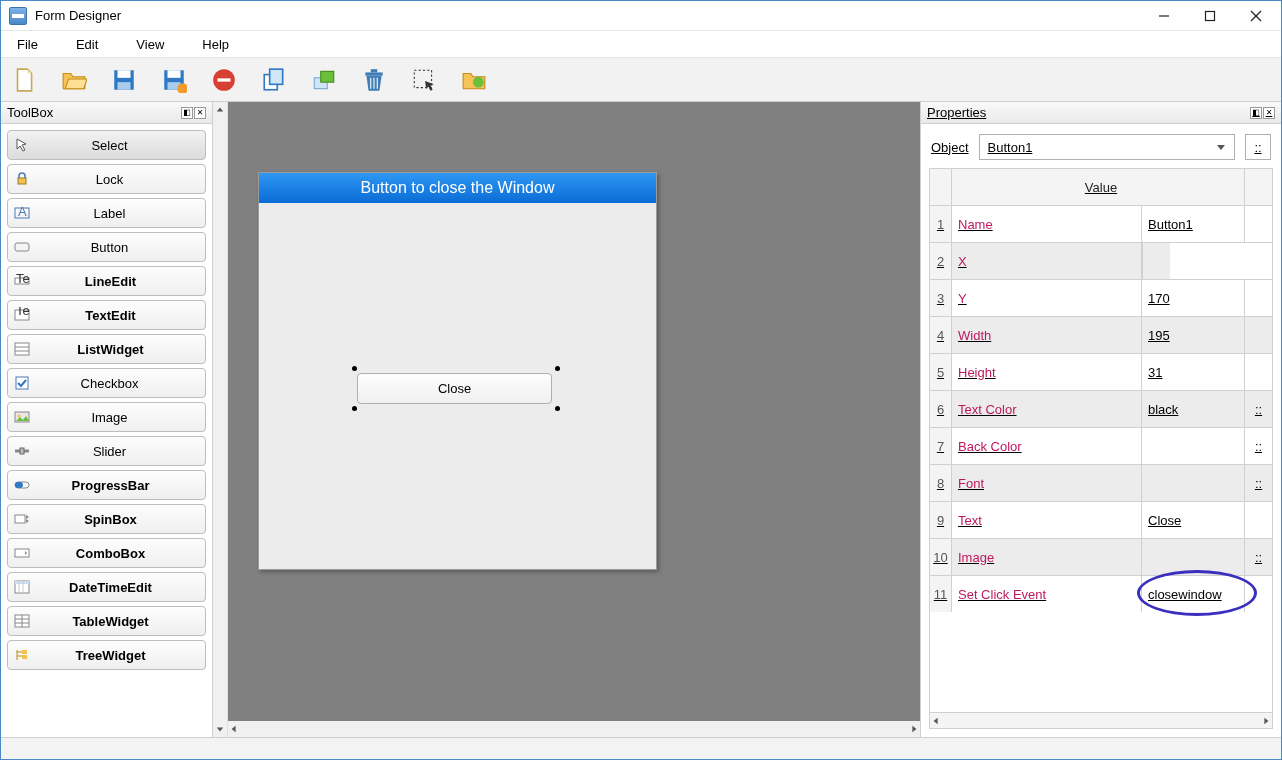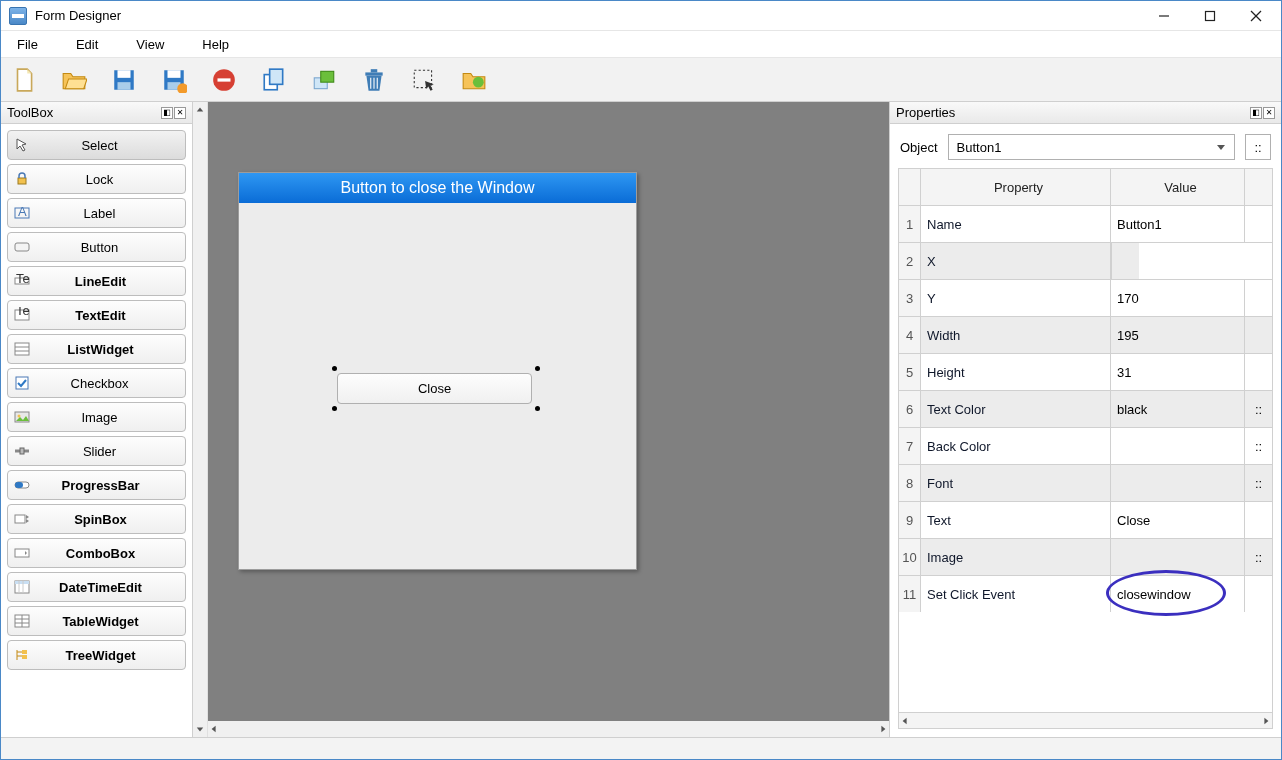--- a/index.html
+++ b/index.html
@@ -12,21 +12,21 @@
   .win-controls { display: flex; height: 100%; }
   .win-btn { width: 46px; display: flex; align-items: center; justify-content: center; }
   .win-btn svg { width: 12px; height: 12px; stroke: #222; stroke-width: 1.2; fill: none; }
   .menubar { height: 27px; background: #fff; display: flex; align-items: center; padding: 0 6px; gap: 18px; border-bottom: 1px solid #e6e6e6;}
   .menu-item { padding: 4px 10px; }
   .toolbar { height: 44px; background: #f2f2f2; border-bottom: 1px solid #cfcfcf; display: flex; align-items: center; padding: 0 8px; gap: 20px;}
   .tool-btn { width: 30px; height: 30px; display:inline-flex; align-items:center; justify-content:center;}
   .tool-btn svg { width: 26px; height: 26px; }
   .body { flex: 1; display: flex; min-height: 0; }
   
-  .toolbox { width: 192px; border-right: 1px solid #cfcfcf; display:flex; flex-direction:column; }
+  .toolbox { width: 212px; border-right: 1px solid #cfcfcf; display:flex; flex-direction:column; }
   .panel-header { height: 22px; background: linear-gradient(#f9f9f9,#e9e9e9); border-bottom:1px solid #cfcfcf; display:flex; align-items:center; padding:0 6px; justify-content:space-between;}
   .panel-header .mini-btns { display:flex; gap:1px; }
   .mini-btn { width:12px; height:12px; border:1px solid #999; background:#fff; font-size:8px; line-height:9px; text-align:center; }
   .tool-list { padding: 6px; display:flex; flex-direction:column; gap:4px; overflow:hidden;}
   .tool-item { height:30px; border:1px solid #bdbdbd; border-radius:4px; background: linear-gradient(#fdfdfd,#efefef); display:flex; align-items:center; }
   .tool-item.selected { background: linear-gradient(#f2f2f2,#dcdcdc); }
   .tool-item .ti-icon { width:28px; display:flex; align-items:center; justify-content:center;}
   .tool-item .ti-icon svg { width:16px; height:16px; }
   .tool-item .ti-label { flex:1; text-align:center; padding-right:22px;}
   .tool-item.left .ti-label { text-align:center; padding-left:2px;font-weight:bold;}
@@ -39,29 +39,29 @@
   .center { flex:1; display:flex; flex-direction:column; min-width:0;}
   .canvas-wrap { flex:1; background:#808080; position:relative; overflow:hidden;}
   .design-window { position:absolute; left:30px; top:70px; width:399px; background:#ececec; border:1px solid #9c9c9c; box-shadow: 2px 2px 4px rgba(0,0,0,0.3);}
   .dw-title { height:30px; background: linear-gradient(#2e97f3,#0a6cd6); color:#fff; display:flex; align-items:center; justify-content:center; font-size:16px;}
   .dw-body { height: 366px; position:relative; background:#ececec;}
   .sel-button { position:absolute; left:98px; top:170px; width:195px; height:31px; border:1px solid #b0b0b0; border-radius:4px; background:linear-gradient(#fdfdfd,#f0f0f0); display:flex; align-items:center; justify-content:center;}
   .handle { position:absolute; width:5px; height:5px; background:#000; border-radius:50%;}
   .hs { background:#f0f0f0; height:16px; display:flex; align-items:center; justify-content:space-between; padding:0 2px;}
   .hs svg{width:8px;height:8px;fill:#555;}
   
-  .props { width:392px; border-left:1px solid #cfcfcf; display:flex; flex-direction:column;}
+  .props { width:361px; border-left:1px solid #cfcfcf; display:flex; flex-direction:column;text-decoration:underline;}
   .obj-row { padding:10px 10px 8px 10px; display:flex; align-items:center; gap:10px;}
   .obj-select { flex:1; height:26px; border:1px solid #b0b0b0; background:#fff; display:flex; align-items:center; padding:0 8px; justify-content:space-between;}
   .dots-btn { width:26px; height:26px; border:1px solid #b0b0b0; display:flex; align-items:center; justify-content:center; background:#fff;}
   .grid { flex:1; margin:0 8px; border:1px solid #d0d0d0; border-top:none; overflow:hidden; position:relative;}
   .grid-row { display:flex; height:37px; align-items:stretch; border-top:1px solid #d0d0d0;}
   .grid-row.header { background:#f4f4f4; font-weight:400;}
   .grid-row .rownum { width:22px; border-right:1px solid #d0d0d0; background:#f4f4f4; display:flex; align-items:center; justify-content:center; color:#555;}
-  .grid-row .prop { flex: 0 0 190px; border-right:1px solid #d0d0d0; padding-left:6px; display:flex; align-items:center; color:#0f172a;}
+  .grid-row .prop { flex: 0 0 190px; border-right:1px solid #d0d0d0; padding-left:6px; display:flex; align-items:center; color:#be185d;}
   .grid-row.header .prop, .grid-row.header .val { justify-content:center; color:#222; background:#f4f4f4;}
   .grid-row .val { flex:1; padding-left:6px; display:flex; align-items:center;}
   .grid-row .extra { width:28px; border-left:1px solid #d0d0d0; display:flex; align-items:center; justify-content:center;}
   .grid-row.alt .prop, .grid-row.alt .val, .grid-row.alt .extra { background:#ececec;}
   .hl-ellipse { position:absolute; border:3px solid #3b2fbf; border-radius:50%; pointer-events:none;}
   .grid-scroll { height:16px; background:#f4f4f4; margin:0 8px 8px 8px; border:1px solid #d0d0d0; border-top:none; display:flex; justify-content:space-between; align-items:center; padding:0 2px;}
   .grid-scroll svg{width:8px;height:8px;fill:#555;}
   .statusbar{height:22px;border-top:1px solid #cfcfcf;background:#f3f3f3;}
 </style>
 </head>
@@ -387,21 +387,20 @@
           <span>Button1</span>
           <svg width="10" height="10" viewBox="0 0 10 10">
               <path d="M1 3h8L5 8z" fill="#555"></path>
             </svg>
         </div>
         <div class="dots-btn">::</div>
       </div>
       <div class="grid" id="prop-grid">
         <div class="grid-row header">
           <div class="rownum"></div>
-          <div class="prop">Property</div>
           <div class="val">Value</div>
           <div class="extra"></div>
         </div>
       <div class="grid-row">
             <div class="rownum">1</div>
             <div class="prop">Name</div>
             <div class="val">Button1</div>
             <div class="extra"></div>
           </div>
           <div class="grid-row alt">

